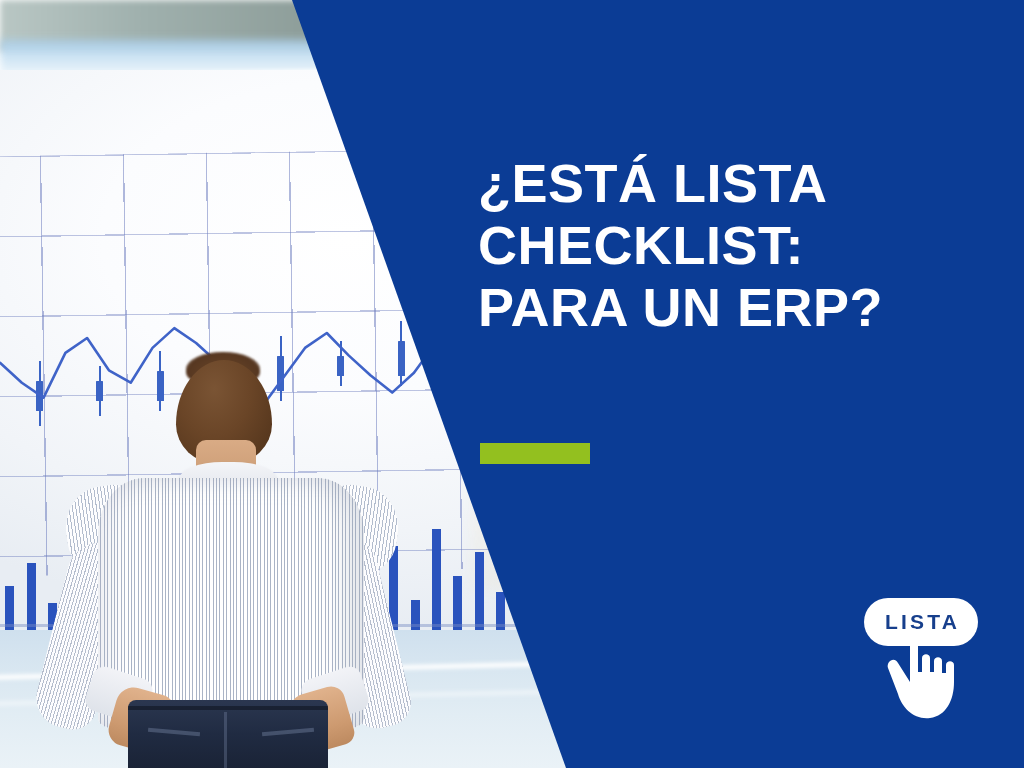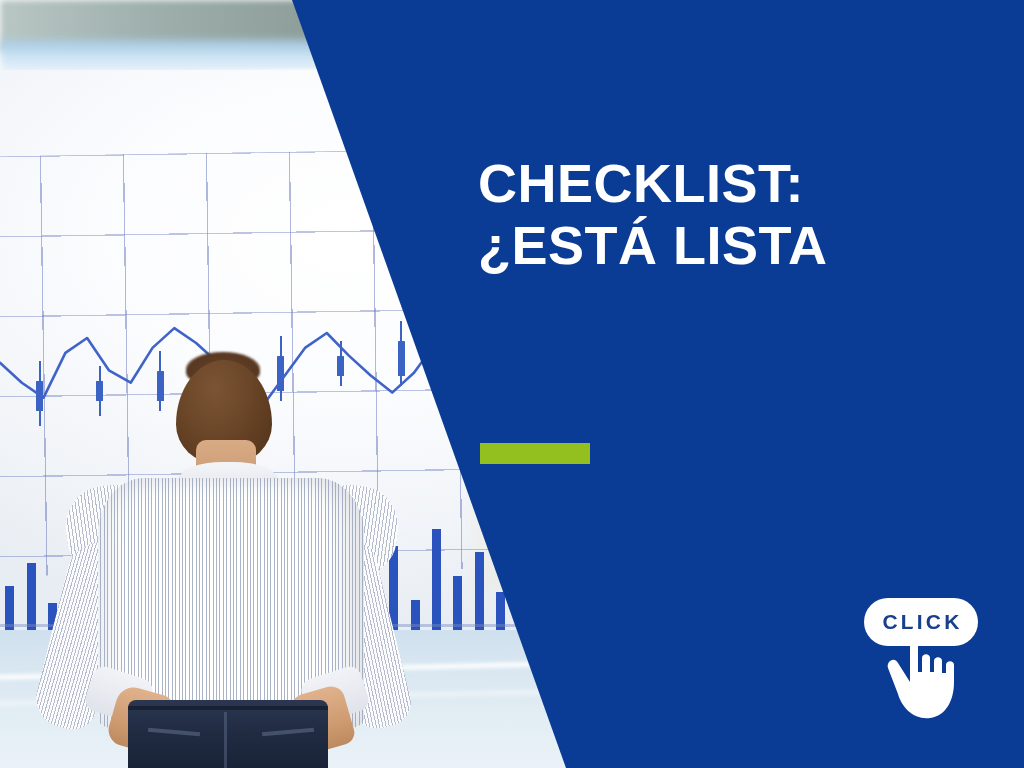--- a/index.html
+++ b/index.html
@@ -443,29 +443,30 @@
       <div class="belt-line"></div>
       <div class="fly"></div>
       <div class="pocket-l"></div>
       <div class="pocket-r"></div>
     </div>
   </div>
 
   <div id="panel"></div>
 
   <div id="headline">
+    <div class="hl">¿ESTÁ LISTA</div>
     <div class="hl">CHECKLIST:</div>
-    <div class="hl">¿ESTÁ LISTA</div>
+    <div class="hl">PARA UN ERP?</div>
   </div>
 
   <div id="accent-bar"></div>
 
   <div id="click-area">
     <div id="click-pill">
-      <span>CLICK</span>
+      <span>LISTA</span>
     </div>
     <svg id="cursor-hand" viewBox="0 0 120 100">
       <path d="M30 8
                C30 3, 38 3, 38 8
                L38 48
                L42 48
                L42 34 C42 29, 50 29, 50 34
                L50 48
                L54 48
                L54 37 C54 32, 62 32, 62 37

